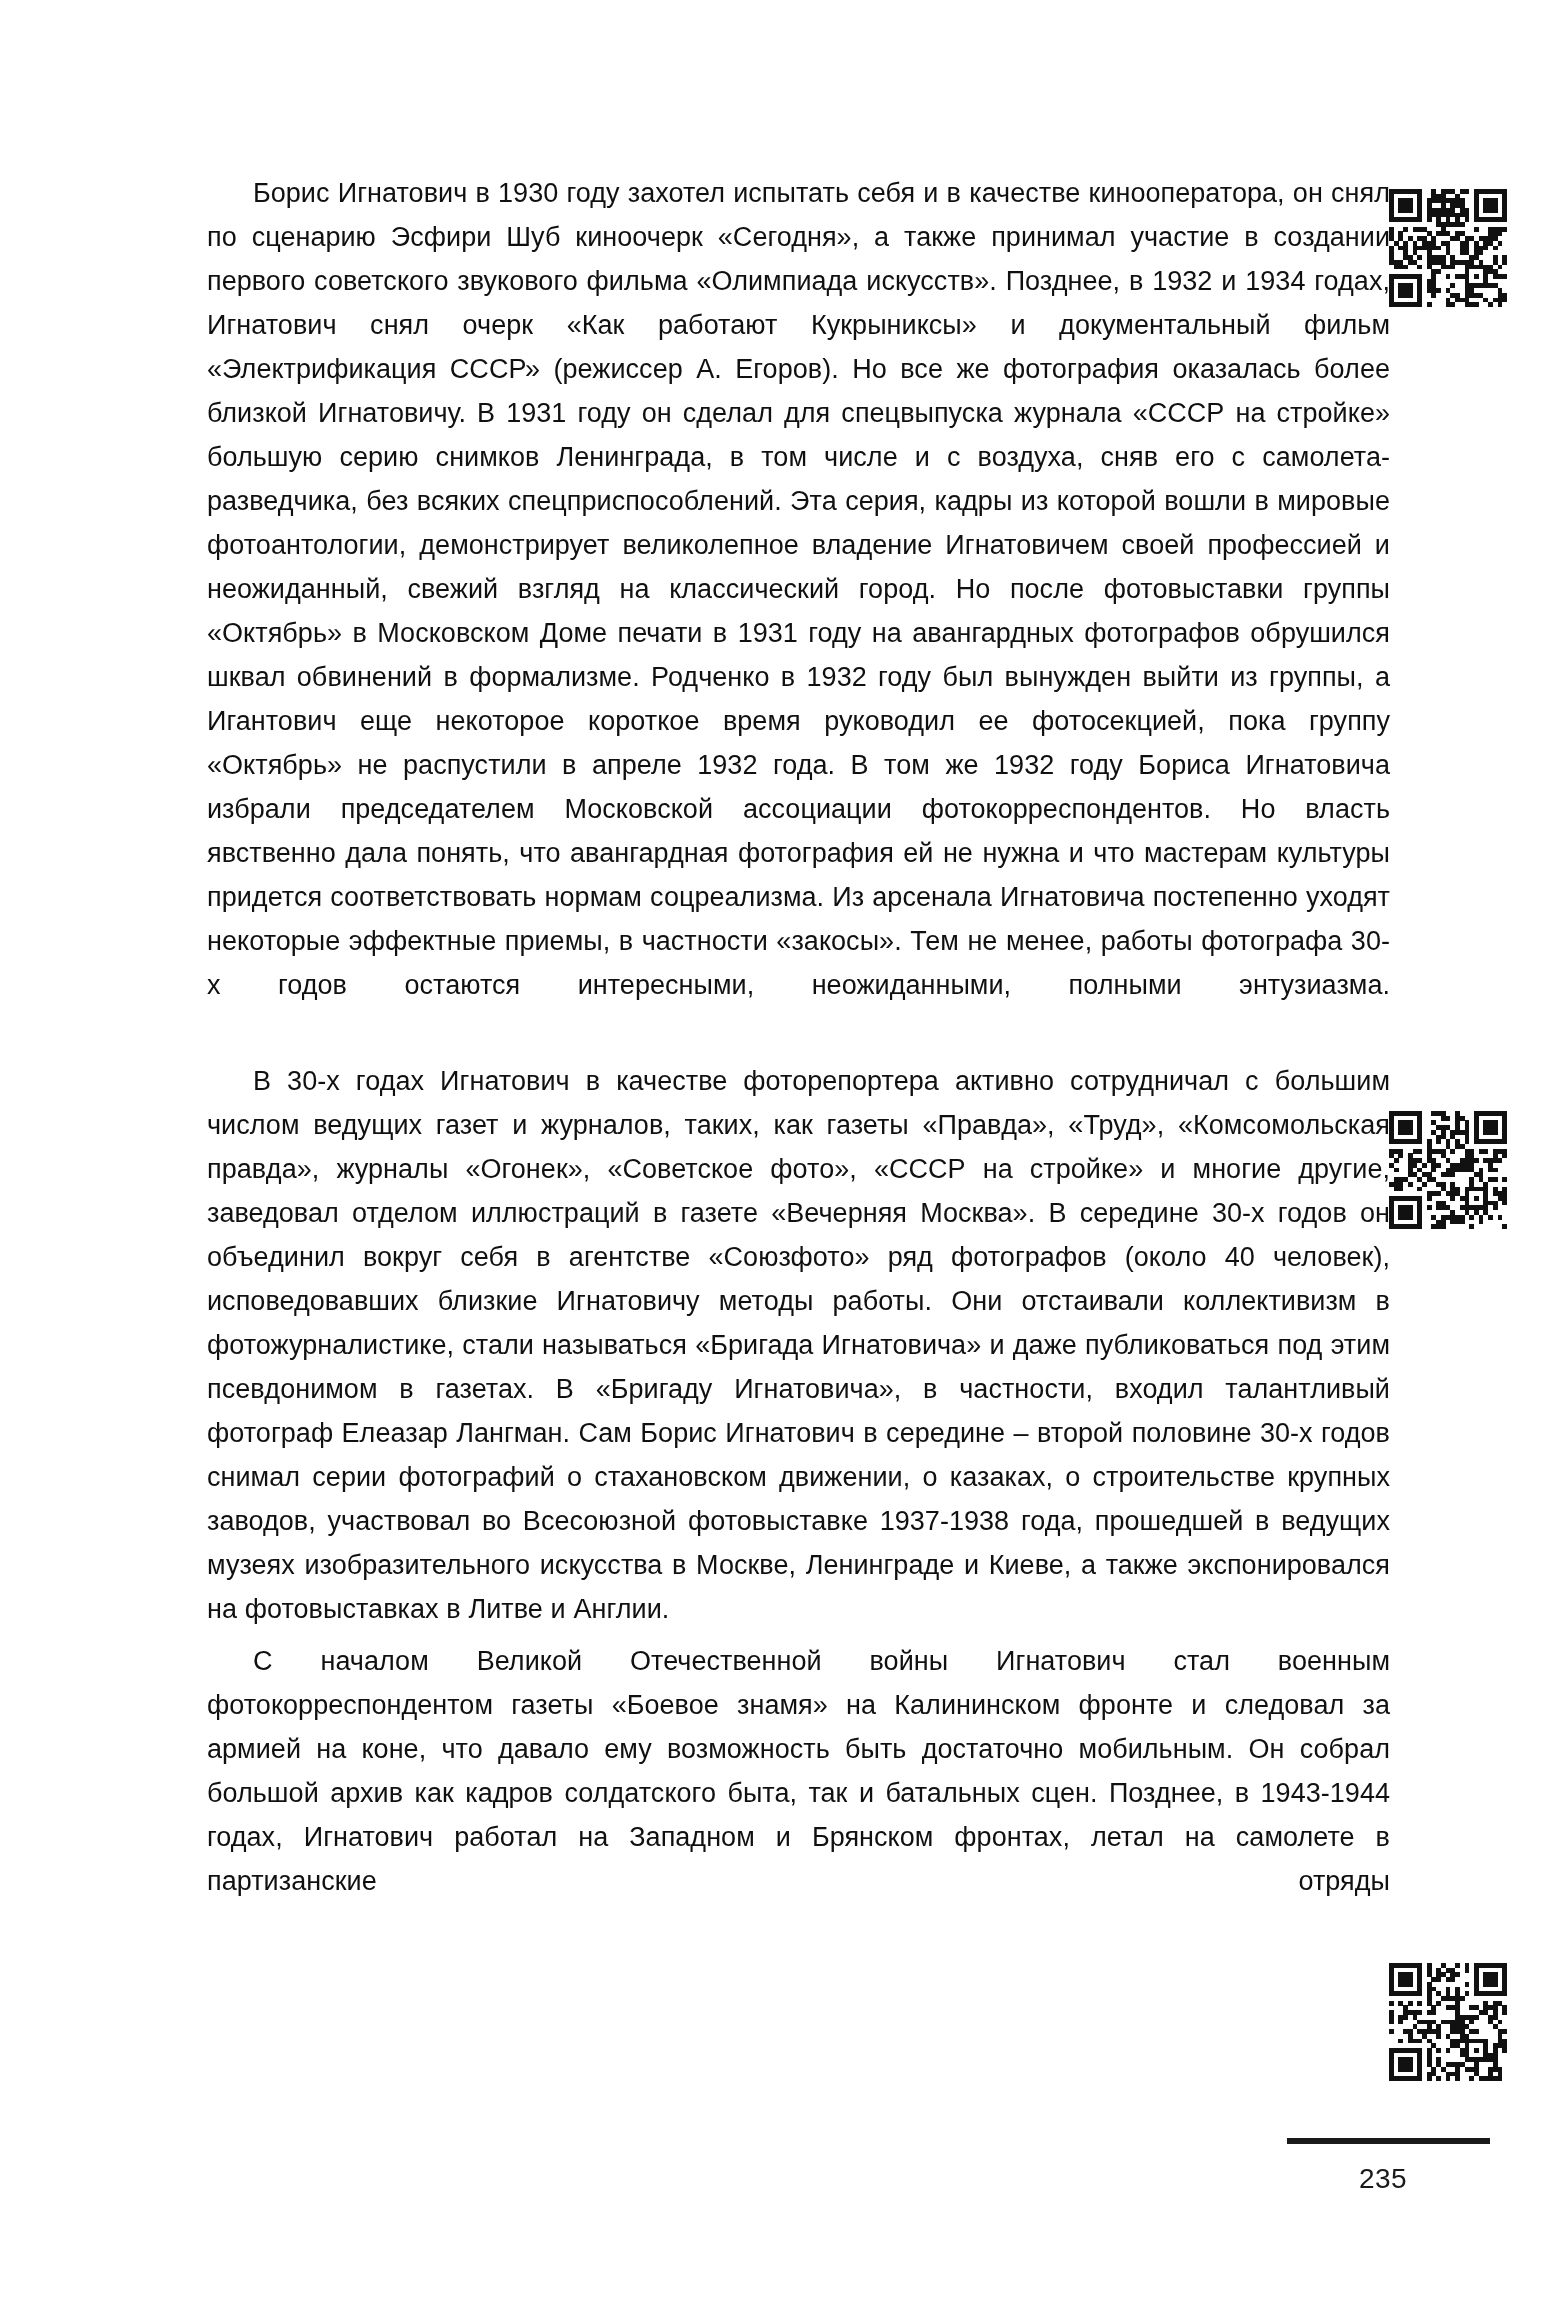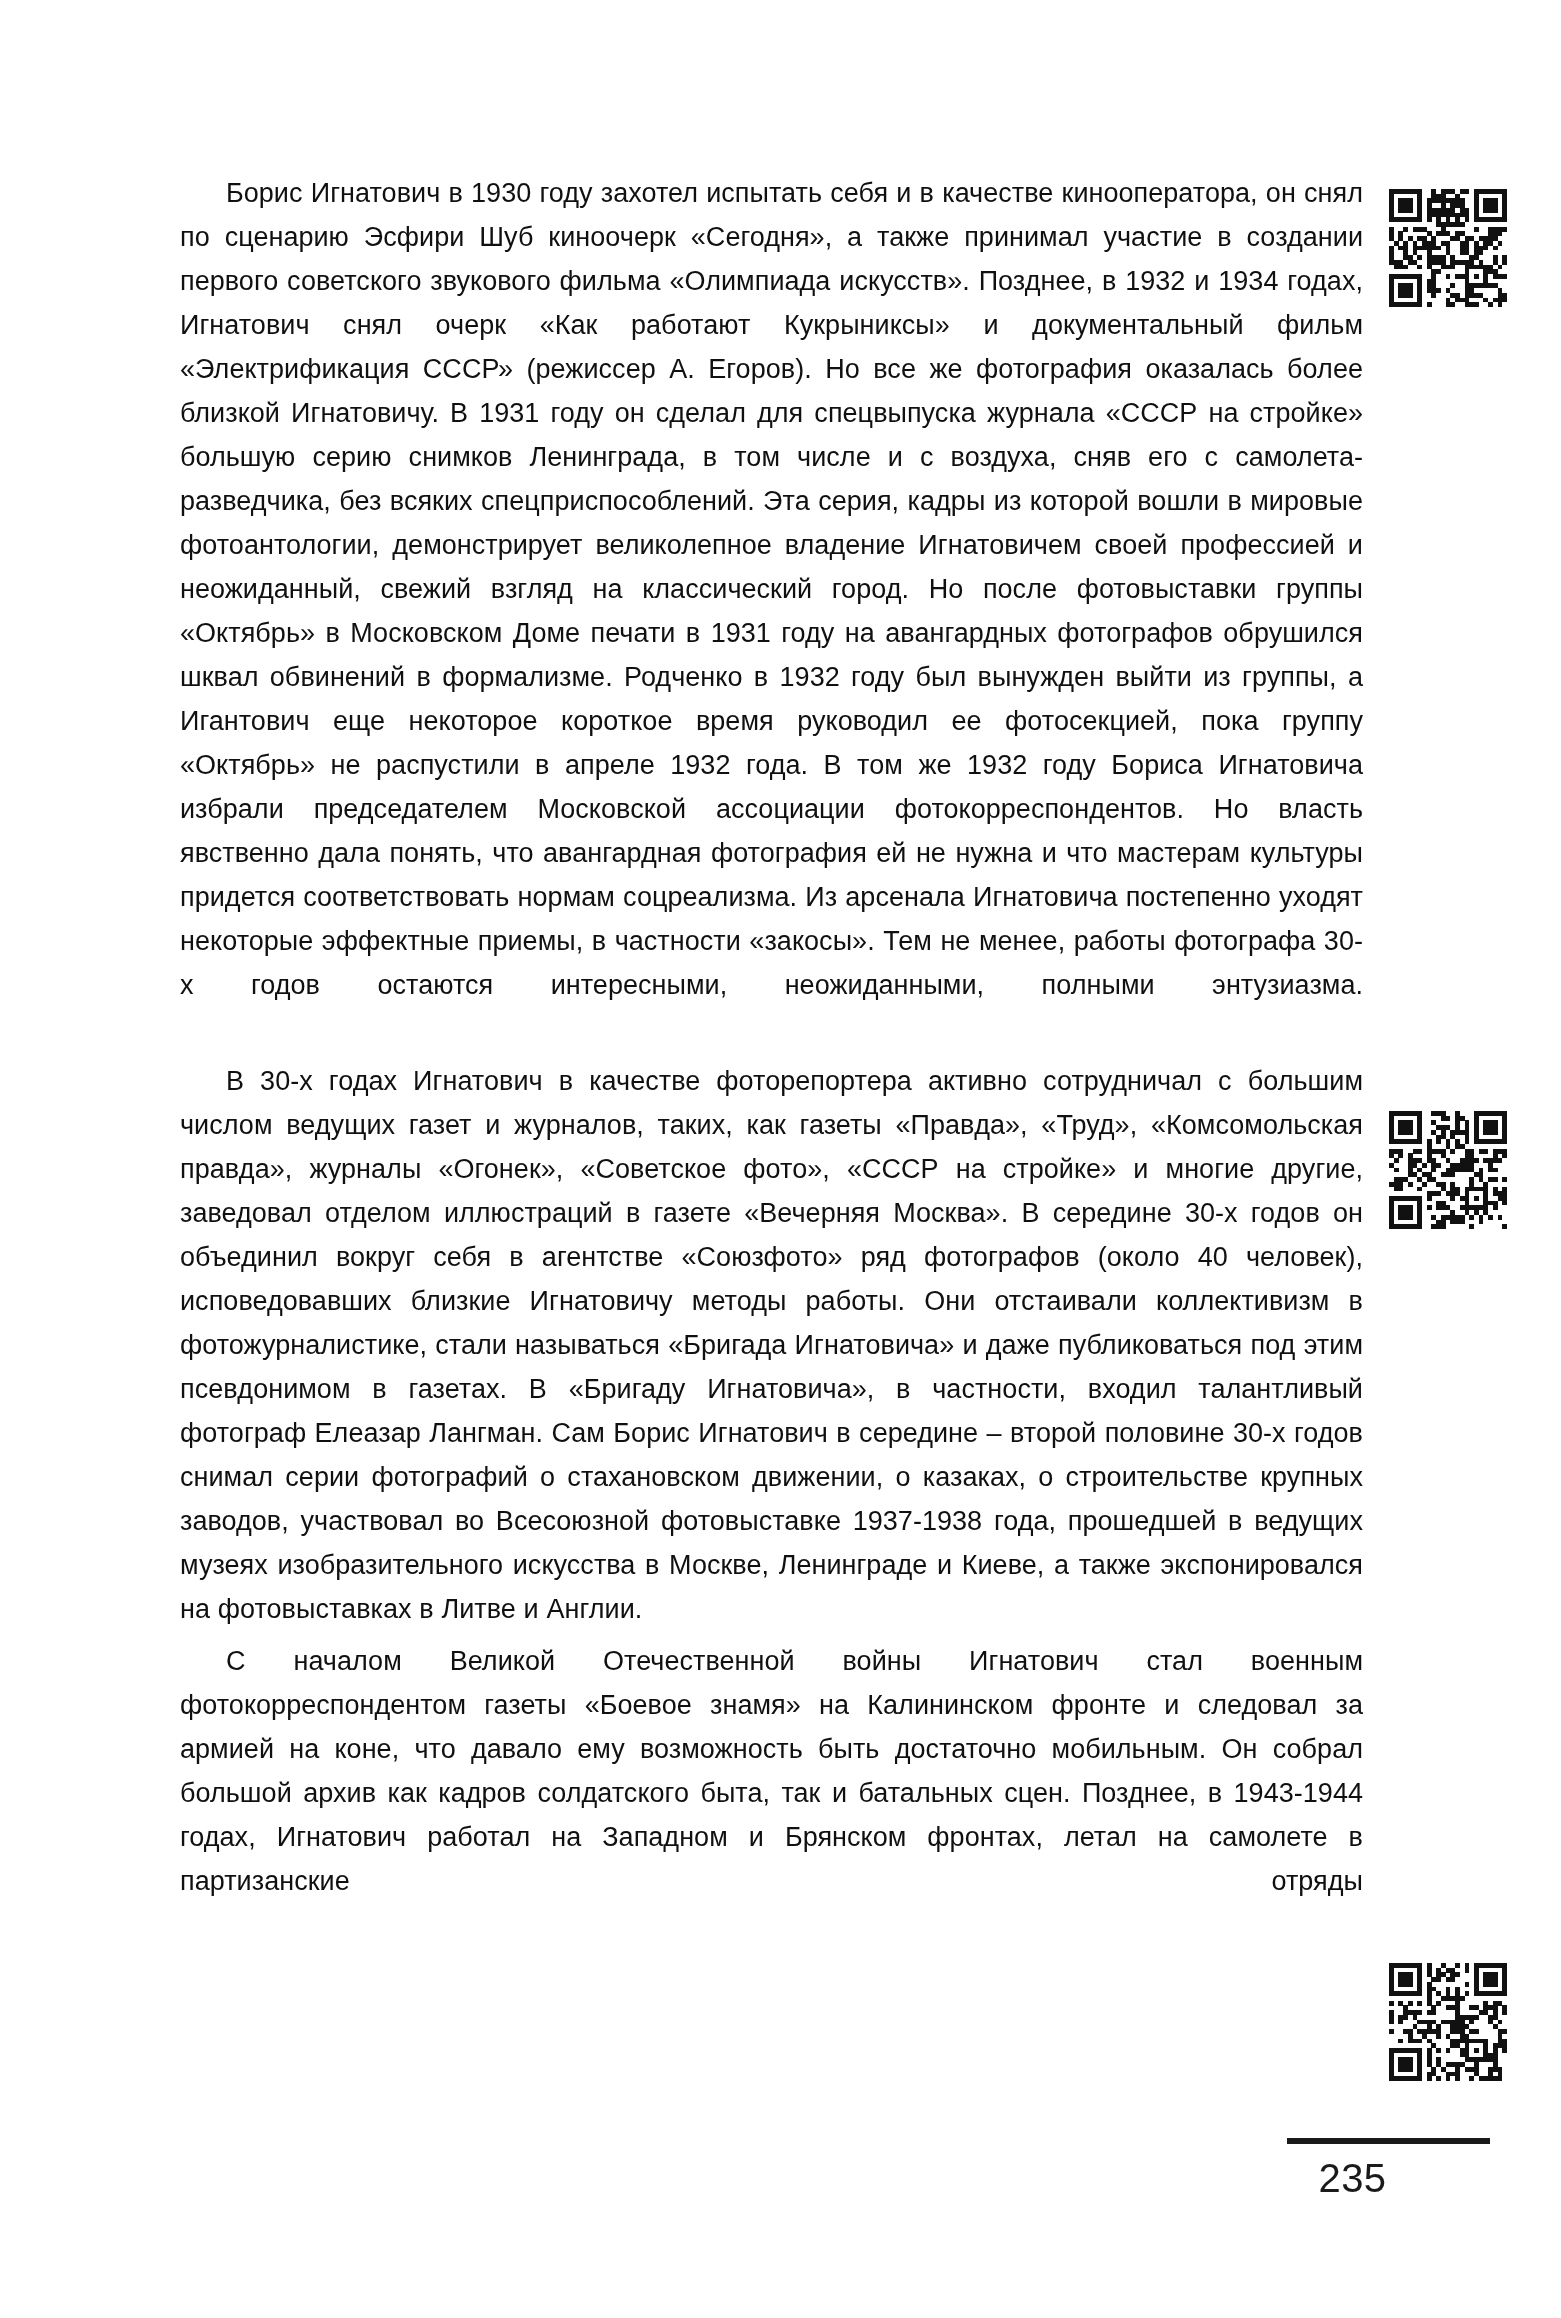--- a/index.html
+++ b/index.html
@@ -13,21 +13,21 @@
     height: 2319px;
     background: #ffffff;
     overflow: hidden;
     font-family: "Liberation Sans", "DejaVu Sans", sans-serif;
     color: #101010;
   }
 
   
   .text-column {
     position: absolute;
-    left: 180px;
+    left: 207px;
     top: 171px;
     width: 1183px;
   }
   .para {
     margin: 0;
     font-size: 27px;
     line-height: 44px;
     text-align: justify;
     text-justify: inter-word;
     text-indent: 46px;
@@ -57,25 +57,24 @@
   .footer-rule {
     position: absolute;
     left: 1287px;
     top: 2138px;
     width: 203px;
     height: 5.6px;
     background: #1a1a1a;
   }
   .page-number {
     position: absolute;
-    left: 1251px;
+    left: 1359px;
     top: 2156px;
     width: 203px;
-    text-align: center;
-    font-size: 40px;
+    font-size: 28px;
     line-height: 45px;
     color: #1a1a1a;
     letter-spacing: 0.4px;
   }
 </style>
 </head>
 <body>
 
 <div class="page">
 

